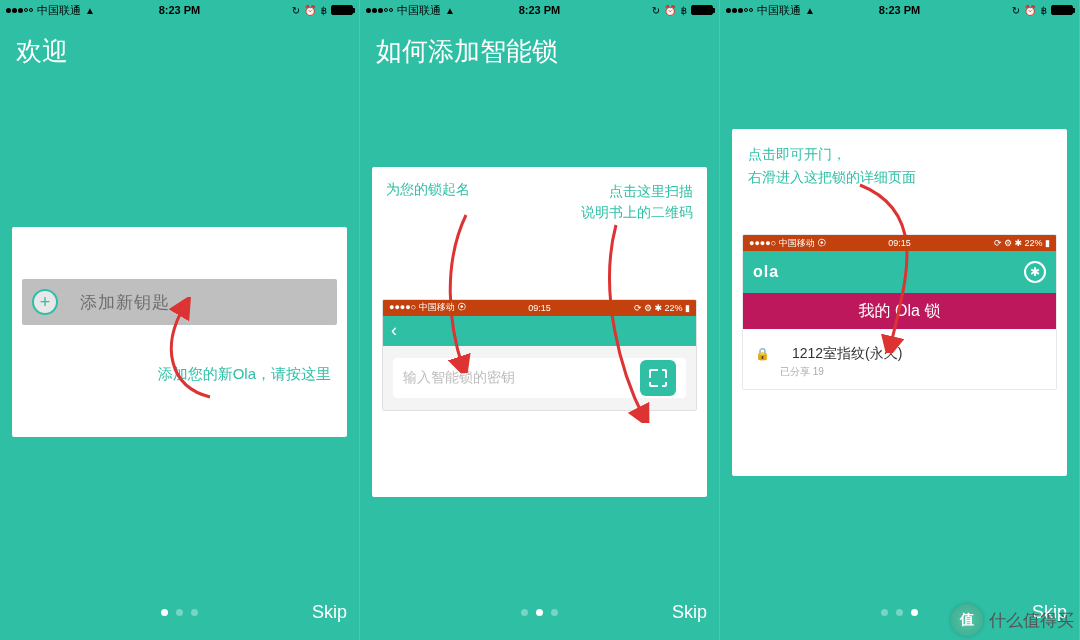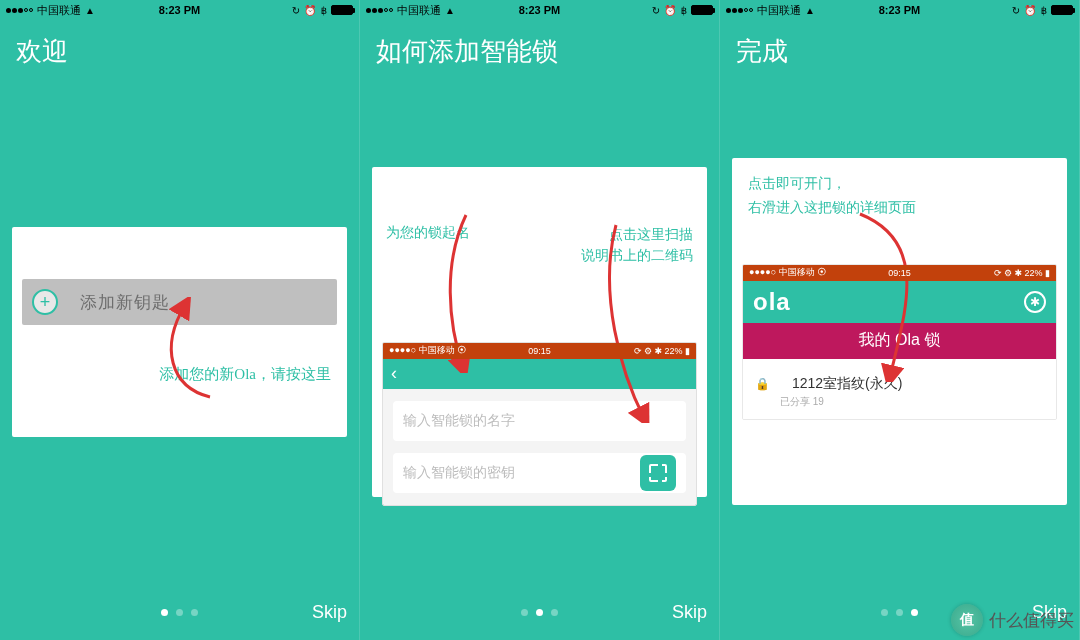--- a/index.html
+++ b/index.html
@@ -80,32 +80,31 @@
     width: 26px; height: 26px; border: 2px solid #2ebfa5; border-radius: 50%;
     display: flex; align-items: center; justify-content: center; color: #2ebfa5; font-size: 18px; font-weight: 400;
     background:#e8e8e8;
   }
   .addkey-label { font-size: 17px; letter-spacing: 1px; }
   .hint1 {
     color: #2ebfa5;
     font-size: 15px;
     text-align: right;
     padding: 40px 6px 0 0;
-    font-family: Liberation Serif, serif;
   }
   .arrow1 {
     position: absolute;
     left: 128px;
     top: 70px;
     pointer-events: none;
   }
 
   
   .card2 { height: 330px; padding: 14px 10px 0; }
-  .labels2 { display:flex; justify-content:space-between; color:#2ebfa5; font-size:14px; padding:0 4px 6px;margin-top:43px;}
+  .labels2 { display:flex; justify-content:space-between; color:#2ebfa5; font-size:14px; padding:0 4px 6px;}
   .labels2 .l2b { text-align:right; max-width:150px; line-height:1.5;}
   .mini-phone {
     margin-top: 70px;
     border: 1px solid #e0e0e0;
     border-radius: 2px;
     overflow: hidden;
   }
   .mini-status {
     background: #c2410c;
     color: #fff;
@@ -134,21 +133,21 @@
   .scan-btn .sq::before { content:""; position:absolute; left:-2px; right:-2px; top:7px; height:4px; background:#2ebfa5;}
   .scan-btn .sq::after { content:""; position:absolute; top:-2px; bottom:-2px; left:7px; width:4px; background:#2ebfa5;}
   .arrow2a { position:absolute; left:66px; top:46px; pointer-events:none;}
   .arrow2b { position:absolute; left:224px; top:56px; pointer-events:none;}
 
   
   .card3 { height: 347px; padding:14px 10px 0;}
   .labels3 { color:#2ebfa5; font-size:14px; line-height:1.7; padding:0 6px 4px;}
   .mini-phone3 { margin-top:40px; border:1px solid #e8e8e8; border-radius:2px; overflow:hidden;}
   .ola-nav { background:#2ebfa5; height:42px; display:flex; align-items:center; justify-content:space-between; padding:0 10px;}
-  .ola-logo { color:#fff; font-size:24px; font-weight:600; letter-spacing:1px;}
+  .ola-logo { color:#fff; font-size:16px; font-weight:600; letter-spacing:1px;}
   .gear { width:22px;height:22px;border:2px solid #fff;border-radius:50%; display:flex;align-items:center;justify-content:center; color:#fff; font-size:12px;}
   .ola-sub { background:#be185d; color:#fff; text-align:center; height:36px; display:flex;align-items:center;justify-content:center; font-size:16px;}
   .ola-item { background:#fff; padding:16px 12px 10px; display:flex; align-items:flex-start; gap:10px;}
   .lock-sm { color:#2ebfa5; font-size:12px; margin-top:2px;}
   .ola-item .txts { display:flex; flex-direction:column;}
   .ola-item .t1 { font-size:14px; color:#333; font-weight:500;margin-left:12px;}
   .ola-item .t2 { font-size:10px; color:#aaa; margin-top:2px;}
   .arrow3 { position:absolute; left:118px; top:54px; pointer-events:none;}
 
   
@@ -282,23 +281,20 @@
         <div class="mini-status" style="position:relative">
           <span>●●●●○ <span>中国移动</span> ⦿</span>
           <span class="mc">09:15</span>
           <span>⟳ ⚙ ✱ <span>22%</span> ▮</span>
         </div>
         <div class="mini-nav">
           <span class="back">‹</span>
         </div>
         <div class="mini-body">
           <div class="mini-input">
-            <span>输入智能锁的名字</span>
-          </div>
-          <div class="mini-input">
             <span>输入智能锁的密钥</span>
             <span class="scan-btn">
                 <span class="sq"></span>
               </span>
           </div>
         </div>
       </div>
     </div>
   </div>
 
@@ -326,21 +322,20 @@
       <span class="wifi-ic">▲</span>
     </div>
     <div class="center">8:23 PM</div>
     <div class="right">
       <span class="lock-ic">↻</span>
       <span class="alarm-ic">⏰</span>
       <span class="bt-ic">฿</span>
       <span class="batt"></span>
     </div>
   </div>
-  <div class="page-title">完成</div>
 
   <div class="card-area">
     <div class="card card3">
       <div class="labels3">
         <span>点击即可开门，</span><br>
         <span>右滑进入这把锁的详细页面</span>
       </div>
 
       <svg class="arrow3" width="100" height="170">
         <defs>

